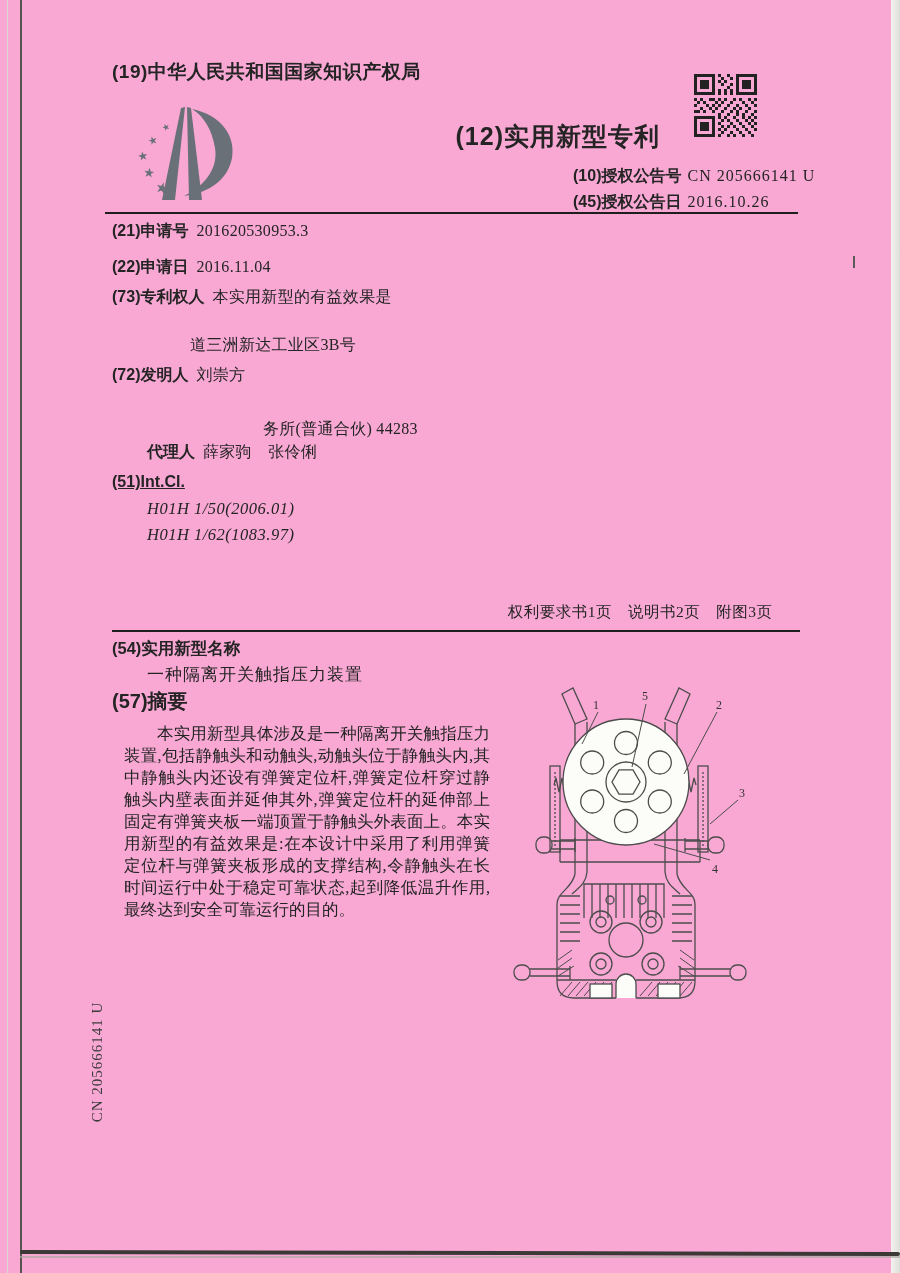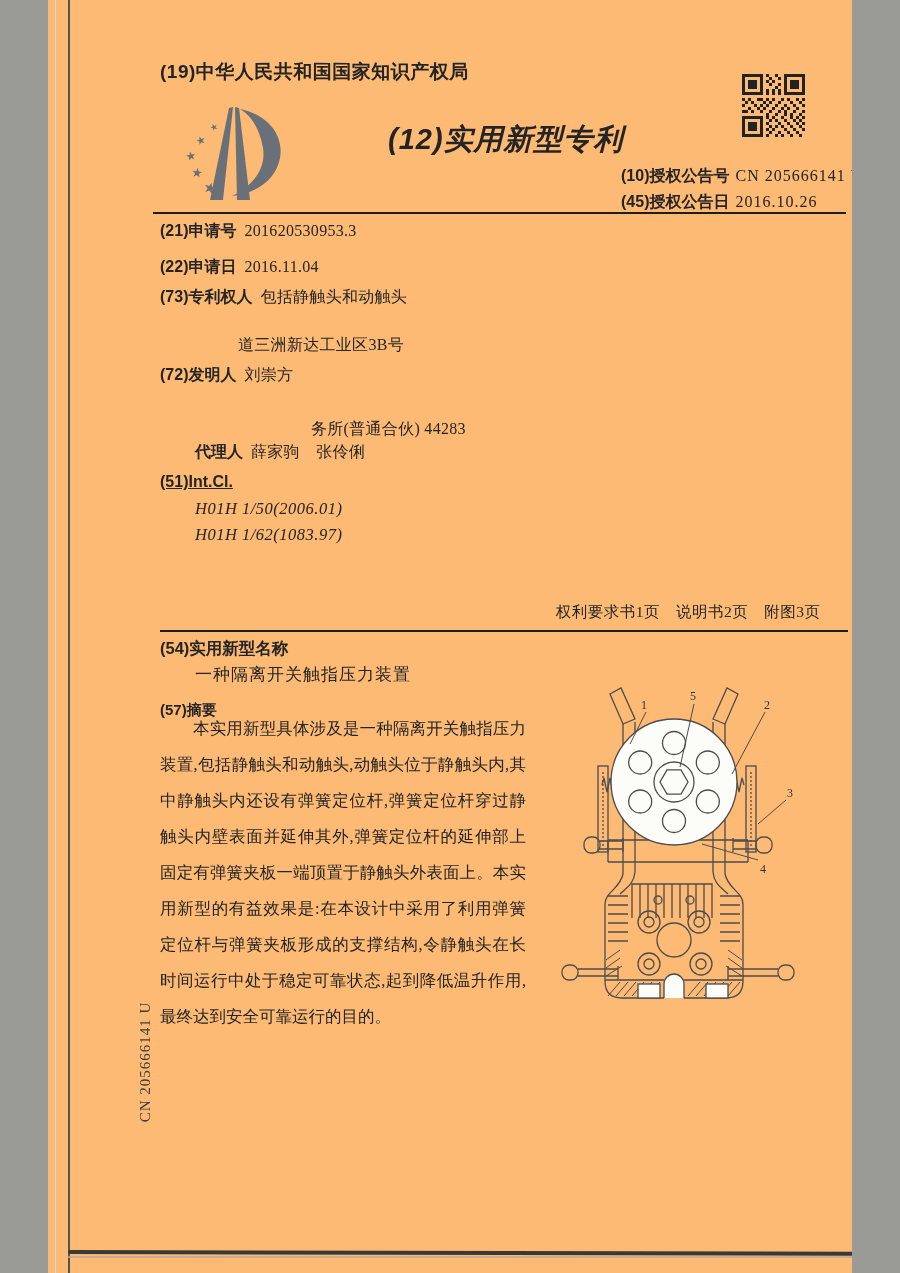--- a/index.html
+++ b/index.html
@@ -1,35 +1,35 @@
 <!DOCTYPE html>
 <html><head>
 <meta charset="utf-8">
 <style>
   html,body{margin:0;padding:0;background:#9a9a96;}
   .page{
-    position:relative;width:804px;height:1273px;margin:0 auto;
-    background:#fdba74;overflow:hidden;color:#242424;
+    position:relative;width:900px;height:1273px;margin:0 auto;
+    background:#f9a8d4;overflow:hidden;color:#242424;
     font-family:"Liberation Serif","DejaVu Serif",serif;
   }
   .abs{position:absolute;}
   .lbl{font-family:"Liberation Sans","DejaVu Sans",sans-serif;font-weight:700;}
   .val{font-family:"Liberation Serif","DejaVu Serif",serif;}
   
   .edge-left-dark{left:20px;top:0;width:2px;height:100%;background:#56544f;}
   .edge-left-faint{left:7px;top:0;width:1px;height:100%;background:#d9d7d1;}
   .edge-right-band{left:891px;top:0;width:9px;height:100%;
     background:linear-gradient(to right,#f3f2ee,#dededa);}
   .edge-bottom-dark{left:20px;top:1251px;width:880px;height:4px;background:#3a3936;
     border-radius:3px;transform:rotate(0.12deg);}
   .edge-bottom-soft{left:20px;top:1256px;width:880px;height:2px;background:#a9a8a3;opacity:.7;}
   .tick-artifact{left:853px;top:256px;width:2px;height:12px;background:#5b5b58;}
   
   .office{left:112px;top:59px;font-size:19px;letter-spacing:.5px;}
-  .doc-type{left:340px;top:120px;width:320px;text-align:left;font-size:29px;letter-spacing:1px;font-style:italic;}
+  .doc-type{left:340px;top:120px;width:320px;text-align:right;font-size:25px;letter-spacing:1px;}
   .logo{left:126px;top:102px;}
   .qr{left:694px;top:74px;}
   .pub-row{font-size:16px;white-space:nowrap;}
   .pub-no{left:573px;top:166px;}
   .pub-date{left:573px;top:192px;}
   .pub-row .val{letter-spacing:1px;margin-left:6px;}
   .rule1{left:105px;top:212px;width:693px;height:2px;background:#1e1e1e;}
   .rule2{left:112px;top:630px;width:688px;height:2px;background:#1e1e1e;}
   
   .bib{font-size:16px;white-space:nowrap;}
@@ -38,23 +38,23 @@
   .r73{left:112px;top:287px;} .r73b{left:147px;top:311px;} .r73c{left:182px;top:335px;}
   .r72{left:112px;top:365px;}
   .r74{left:112px;top:395px;} .r74b{left:255px;top:419px;} .r74c{left:147px;top:442px;}
   .r51{left:112px;top:473px;text-decoration:underline;}
   .ipc1{left:147px;top:499px;} .ipc2{left:147px;top:525px;}
   .ipc{font-style:italic;font-size:16.5px;letter-spacing:.5px;white-space:nowrap;}
   .pages-note{left:480px;top:602px;width:320px;text-align:center;font-size:15.5px;letter-spacing:.5px;}
   
   .s54{left:112px;top:638px;font-size:16.5px;}
   .title-line{left:147px;top:663px;font-size:17px;letter-spacing:1px;}
-  .s57{left:112px;top:688px;font-size:15px;margin-top:13px;}
-  .abstract{left:112px;top:711px;width:366px;font-size:16.5px;line-height:36px;
-    text-align:justify;text-indent:2em;margin:0;}
+  .s57{left:112px;top:688px;font-size:20px;}
+  .abstract{left:112px;top:711px;width:366px;font-size:16.5px;line-height:22px;
+    text-align:justify;text-indent:2em;margin:12px;}
   
   .figure{left:512px;top:682px;}
   .side-number{left:33px;top:1053px;width:130px;height:18px;text-align:center;
     font-size:15px;letter-spacing:1px;color:#3c3c3c;transform:rotate(-90deg);white-space:nowrap;}
 </style>
 </head>
 <body>
 
 <div class="page">
 
@@ -104,21 +104,21 @@
   </div>
   <div class="abs rule1"></div>
 
   <div class="abs bib r21">
     <span class="lbl">(21)申请号</span><span class="val">201620530953.3</span>
   </div>
   <div class="abs bib r22">
     <span class="lbl">(22)申请日</span><span class="val">2016.11.04</span>
   </div>
   <div class="abs bib r73">
-    <span class="lbl">(73)专利权人</span><span class="val">包括静触头和动触头</span>
+    <span class="lbl">(73)专利权人</span><span class="val">本实用新型的有益效果是</span>
   </div>
   <div class="abs bib r73c">
     <span class="val">道三洲新达工业区3B号</span>
   </div>
   <div class="abs bib r72">
     <span class="lbl">(72)发明人</span><span class="val">刘崇方</span>
   </div>
   <div class="abs bib r74b">
     <span class="val">务所(普通合伙) 44283</span>
   </div>

